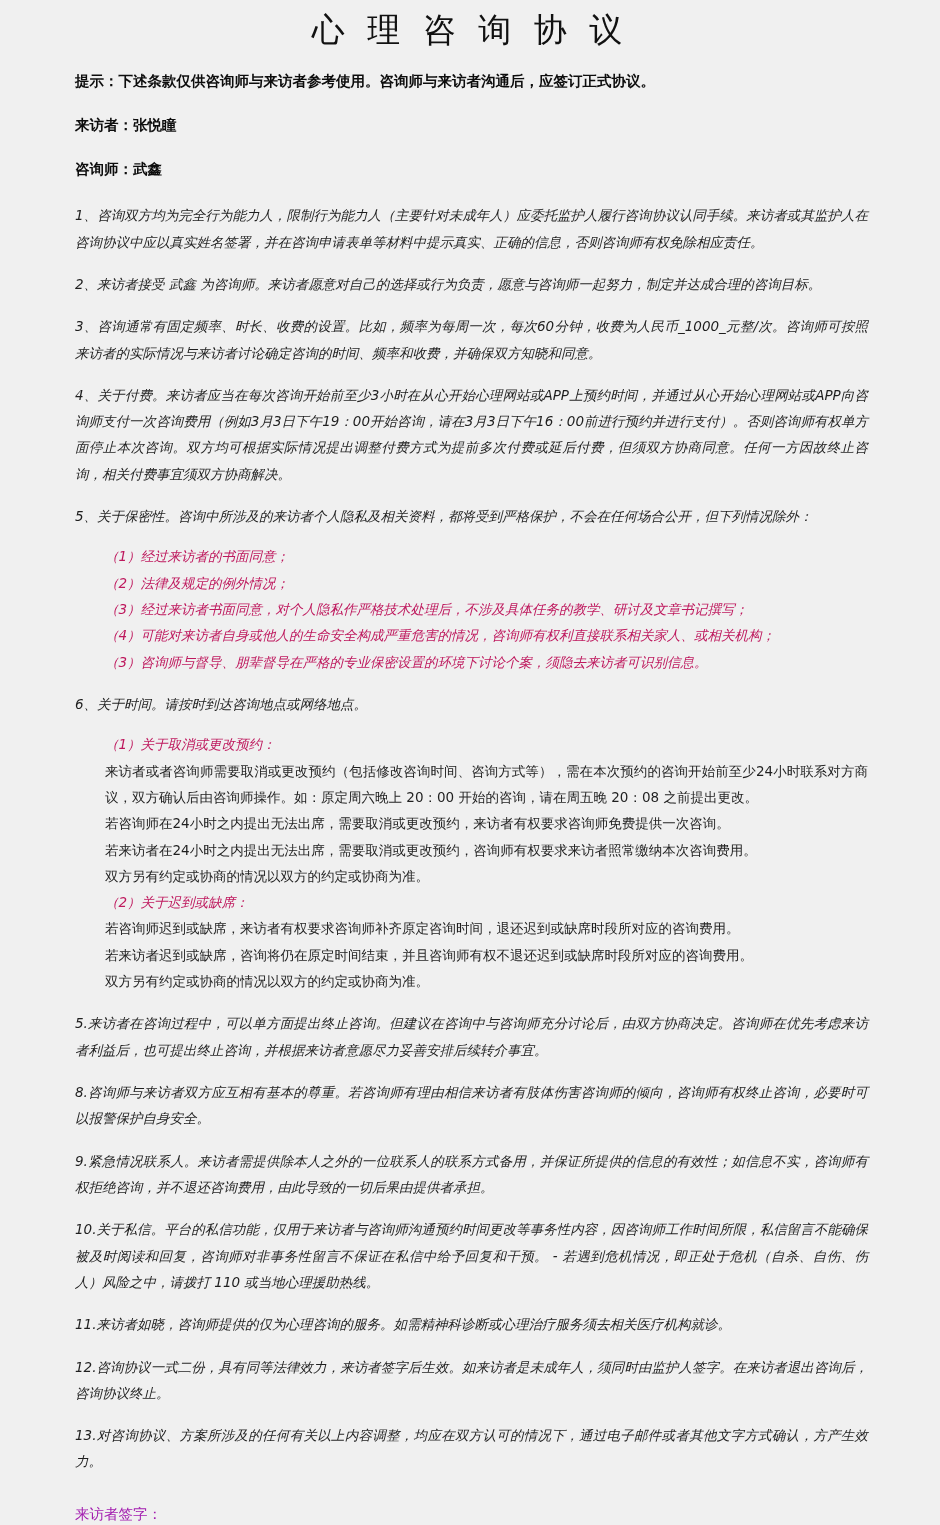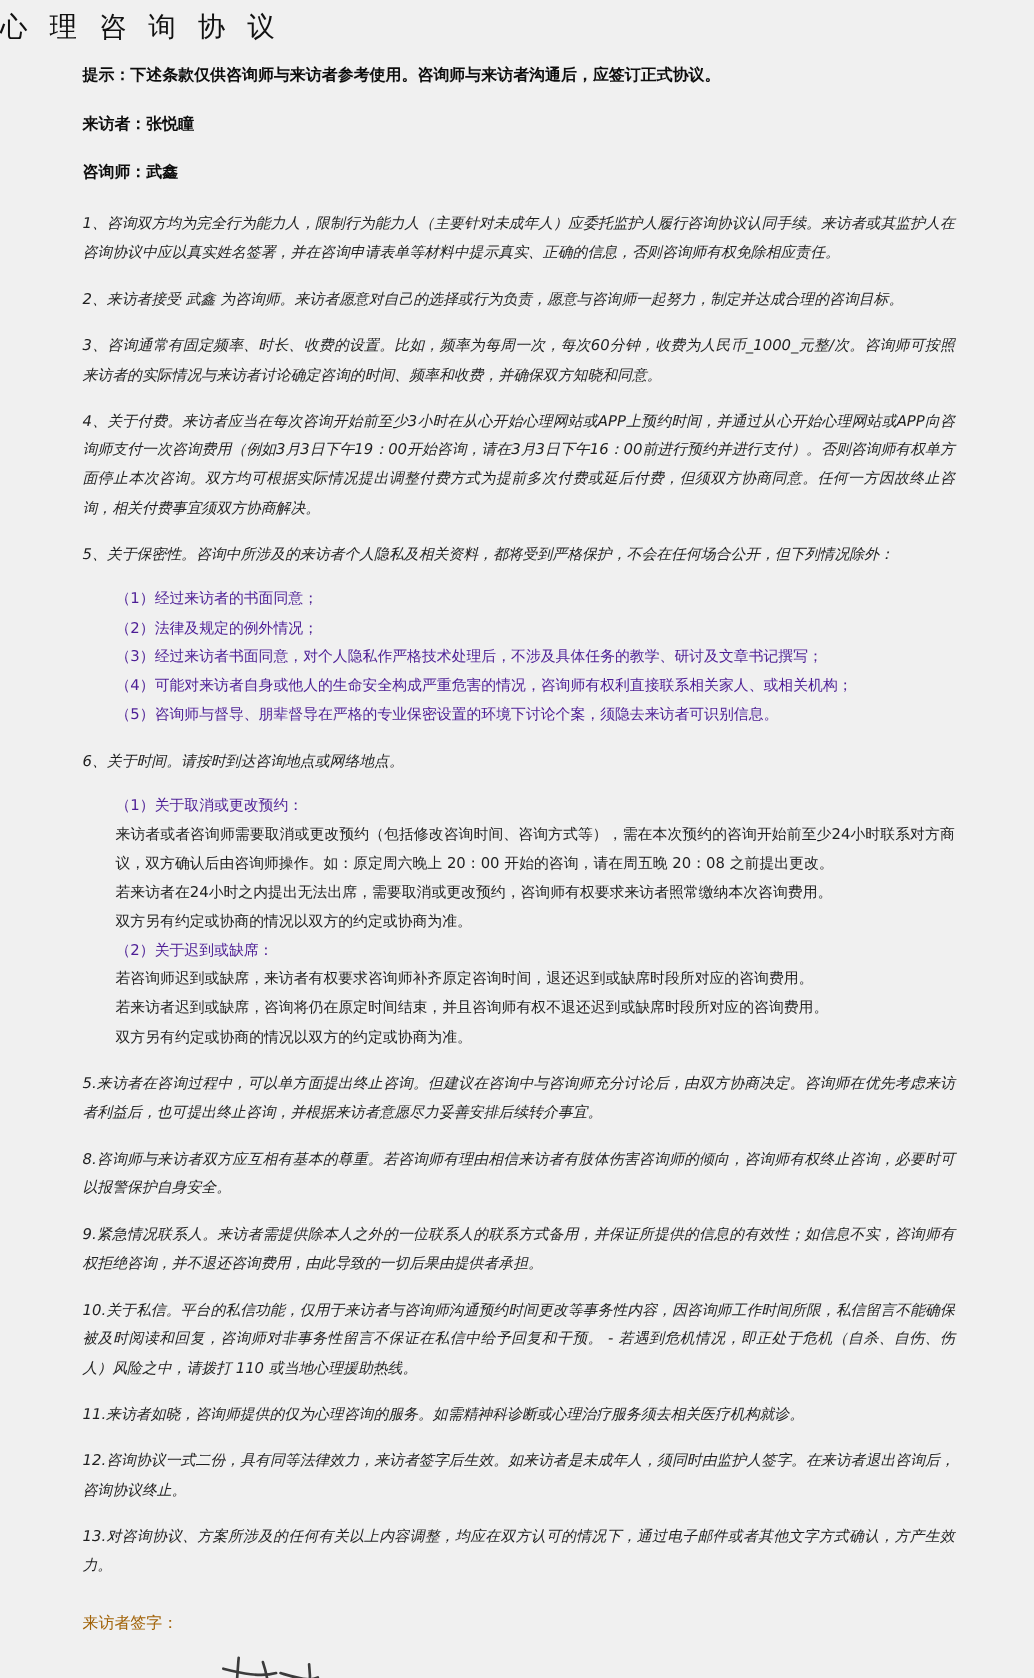--- a/index.html
+++ b/index.html
@@ -16,21 +16,22 @@
   }
   .page {
     width: 940px;
     min-height: 1525px;
     box-sizing: border-box;
     padding: 0 0 20px 0;
     position: relative;
     background: #f0f0f0;
   }
   .doc-title {
-    font-size: 25px;
+    text-align: center;
+    font-size: 33px;
     letter-spacing: 6px;
     font-weight: 400;
     color: #111;
     padding: 8px 0 18px 0;
     margin: 0;
   }
   .content {
     padding: 0 72px 0 75px;
   }
   .notice {
@@ -54,39 +55,40 @@
     margin: 0 0 16px 0;
     text-align: justify;
     font-style: italic;
   }
   .clause.tight {
     margin-bottom: 14px;
   }
   .sub {
     font-size: 13.5px;
     line-height: 1.95;
-    color: #4c1d95;
+    color: #be185d;
     margin: 0;
     padding-left: 30px;
     text-align: justify;
+    font-style: italic;
   }
   .sub-indent {
     font-size: 13.5px;
     line-height: 1.95;
     color: #1f1f1f;
     margin: 0;
     padding-left: 30px;
     text-align: justify;
   }
   .sub-block {
     margin-bottom: 16px;
   }
   .sign-label {
     font-size: 14.5px;
-    color: #a16207;
+    color: #a21caf;
     margin: 30px 0 0 0;
     padding-left: 0;
   }
   .signature-area {
     height: 210px;
     position: relative;
     margin-top: 10px;
   }
   .signature-svg {
     position: absolute;
@@ -112,27 +114,28 @@
     <p class="clause">2、来访者接受 武鑫 为咨询师。来访者愿意对自己的选择或行为负责，愿意与咨询师一起努力，制定并达成合理的咨询目标。</p>
     <p class="clause">3、咨询通常有固定频率、时长、收费的设置。比如，频率为每周一次，每次60分钟，收费为人民币_1000_元整/次。咨询师可按照来访者的实际情况与来访者讨论确定咨询的时间、频率和收费，并确保双方知晓和同意。</p>
     <p class="clause">4、关于付费。来访者应当在每次咨询开始前至少3小时在从心开始心理网站或APP上预约时间，并通过从心开始心理网站或APP向咨询师支付一次咨询费用（例如3月3日下午19：00开始咨询，请在3月3日下午16：00前进行预约并进行支付）。否则咨询师有权单方面停止本次咨询。双方均可根据实际情况提出调整付费方式为提前多次付费或延后付费，但须双方协商同意。任何一方因故终止咨询，相关付费事宜须双方协商解决。</p>
 
     <p class="clause tight">5、关于保密性。咨询中所涉及的来访者个人隐私及相关资料，都将受到严格保护，不会在任何场合公开，但下列情况除外：</p>
     <div class="sub-block">
       <p class="sub">（1）经过来访者的书面同意；</p>
       <p class="sub">（2）法律及规定的例外情况；</p>
       <p class="sub">（3）经过来访者书面同意，对个人隐私作严格技术处理后，不涉及具体任务的教学、研讨及文章书记撰写；</p>
       <p class="sub">（4）可能对来访者自身或他人的生命安全构成严重危害的情况，咨询师有权利直接联系相关家人、或相关机构；</p>
-      <p class="sub">（5）咨询师与督导、朋辈督导在严格的专业保密设置的环境下讨论个案，须隐去来访者可识别信息。</p>
+      <p class="sub">（3）咨询师与督导、朋辈督导在严格的专业保密设置的环境下讨论个案，须隐去来访者可识别信息。</p>
     </div>
 
     <p class="clause tight">6、关于时间。请按时到达咨询地点或网络地点。</p>
     <div class="sub-block">
       <p class="sub">（1）关于取消或更改预约：</p>
       <p class="sub-indent">来访者或者咨询师需要取消或更改预约（包括修改咨询时间、咨询方式等），需在本次预约的咨询开始前至少24小时联系对方商议，双方确认后由咨询师操作。如：原定周六晚上 20：00 开始的咨询，请在周五晚 20：08 之前提出更改。</p>
+      <p class="sub-indent">若咨询师在24小时之内提出无法出席，需要取消或更改预约，来访者有权要求咨询师免费提供一次咨询。</p>
       <p class="sub-indent">若来访者在24小时之内提出无法出席，需要取消或更改预约，咨询师有权要求来访者照常缴纳本次咨询费用。</p>
       <p class="sub-indent">双方另有约定或协商的情况以双方的约定或协商为准。</p>
       <p class="sub">（2）关于迟到或缺席：</p>
       <p class="sub-indent">若咨询师迟到或缺席，来访者有权要求咨询师补齐原定咨询时间，退还迟到或缺席时段所对应的咨询费用。</p>
       <p class="sub-indent">若来访者迟到或缺席，咨询将仍在原定时间结束，并且咨询师有权不退还迟到或缺席时段所对应的咨询费用。</p>
       <p class="sub-indent">双方另有约定或协商的情况以双方的约定或协商为准。</p>
     </div>
 
     <p class="clause">5.来访者在咨询过程中，可以单方面提出终止咨询。但建议在咨询中与咨询师充分讨论后，由双方协商决定。咨询师在优先考虑来访者利益后，也可提出终止咨询，并根据来访者意愿尽力妥善安排后续转介事宜。</p>
     <p class="clause">8.咨询师与来访者双方应互相有基本的尊重。若咨询师有理由相信来访者有肢体伤害咨询师的倾向，咨询师有权终止咨询，必要时可以报警保护自身安全。</p>

